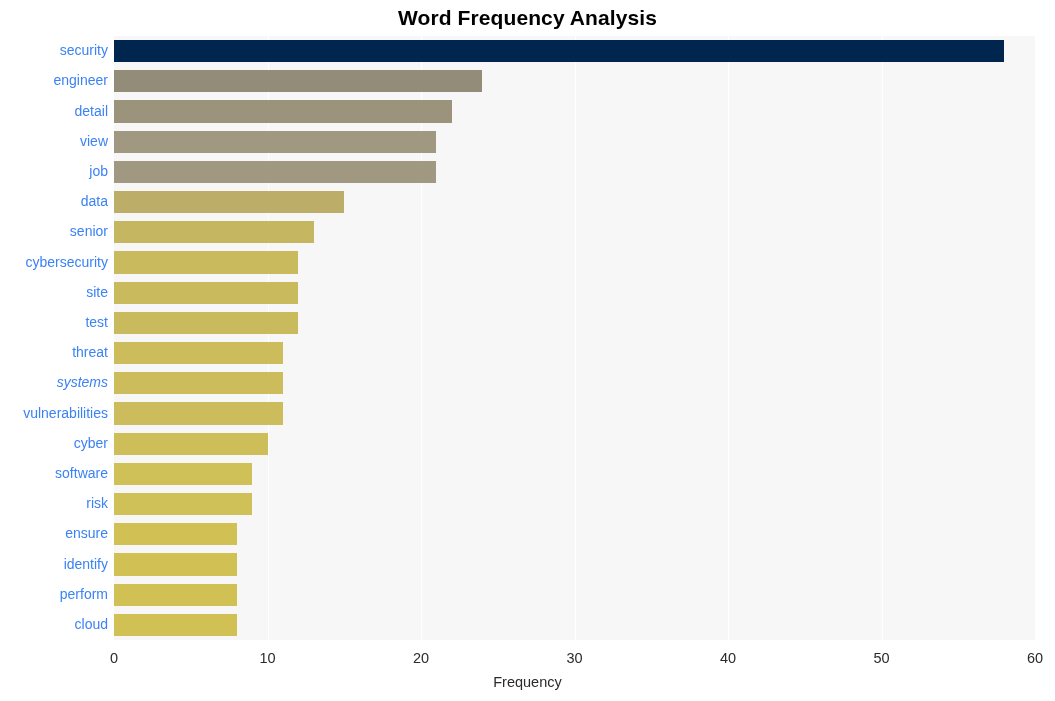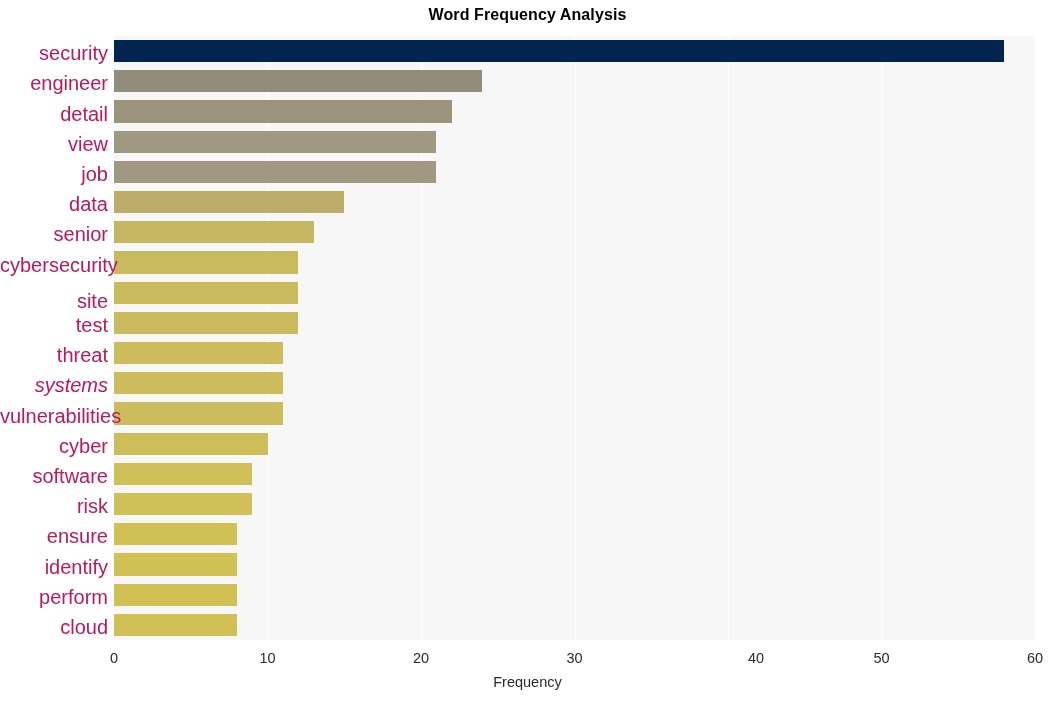--- a/index.html
+++ b/index.html
@@ -18,21 +18,21 @@
     width: 1055px;
     height: 701px;
     background: #ffffff;
   }
   #chart-title {
     position: absolute;
     left: 0;
     top: 6px;
     width: 1055px;
     text-align: center;
-    font-size: 16px;
+    font-size: 21px;
     font-weight: bold;
     color: #000000;
     letter-spacing: 0.1px;
   }
   
   #plot-area {
     position: absolute;
     left: 114px;
     top: 36px;
     width: 921px;
@@ -69,22 +69,22 @@
     left: 0;
     top: 36px;
     width: 108px;
     height: 604px;
   }
   .ylabel {
     position: absolute;
     right: 0;
     width: 108px;
     text-align: right;
-    font-size: 20px;
-    color: #be185d;
+    font-size: 14px;
+    color: #3b82f6;
     white-space: nowrap;
   }
   #xlabels {
     position: absolute;
     left: 0;
     top: 650px;
     width: 1055px;
     height: 22px;
   }
   .xlabel {
@@ -187,39 +187,39 @@
 
   <div id="ylabels">
       <div class="ylabel" style="top: 6.1px;">security</div>
       <div class="ylabel" style="top: 36.3px;">engineer</div>
       <div class="ylabel" style="top: 66.5px;">detail</div>
       <div class="ylabel" style="top: 96.7px;">view</div>
       <div class="ylabel" style="top: 126.9px;">job</div>
       <div class="ylabel" style="top: 157.1px;">data</div>
       <div class="ylabel" style="top: 187.3px;">senior</div>
       <div class="ylabel" style="top: 217.5px;">cybersecurity</div>
-      <div class="ylabel" style="top: 247.7px; margin-top: 6px;">site</div>
+      <div class="ylabel" style="top: 247.7px;">site</div>
       <div class="ylabel" style="top: 277.9px;">test</div>
       <div class="ylabel" style="top: 308.1px; padding-left: 48px;">threat</div>
       <div class="ylabel" style="top: 338.3px; font-style: italic;">systems</div>
       <div class="ylabel" style="top: 368.5px;">vulnerabilities</div>
       <div class="ylabel" style="top: 398.7px;">cyber</div>
       <div class="ylabel" style="top: 428.9px;">software</div>
       <div class="ylabel" style="top: 459.1px;">risk</div>
       <div class="ylabel" style="top: 489.3px;">ensure</div>
       <div class="ylabel" style="top: 519.5px;">identify</div>
       <div class="ylabel" style="top: 549.7px;">perform</div>
       <div class="ylabel" style="top: 579.9px;">cloud</div>
     </div>
 
   <div id="xlabels">
       <div class="xlabel" style="left: 114px;">0</div>
       <div class="xlabel" style="left: 267.5px;">10</div>
       <div class="xlabel" style="left: 421px;">20</div>
       <div class="xlabel" style="left: 574.5px;">30</div>
-      <div class="xlabel" style="left: 756px;">40</div>
+      <div class="xlabel" style="left: 728px;">40</div>
       <div class="xlabel" style="left: 881.5px;">50</div>
       <div class="xlabel" style="left: 1035px;">60</div>
     </div>
 
   <div id="xaxis-title">Frequency</div>
 
 </div>
 
 </body></html>

